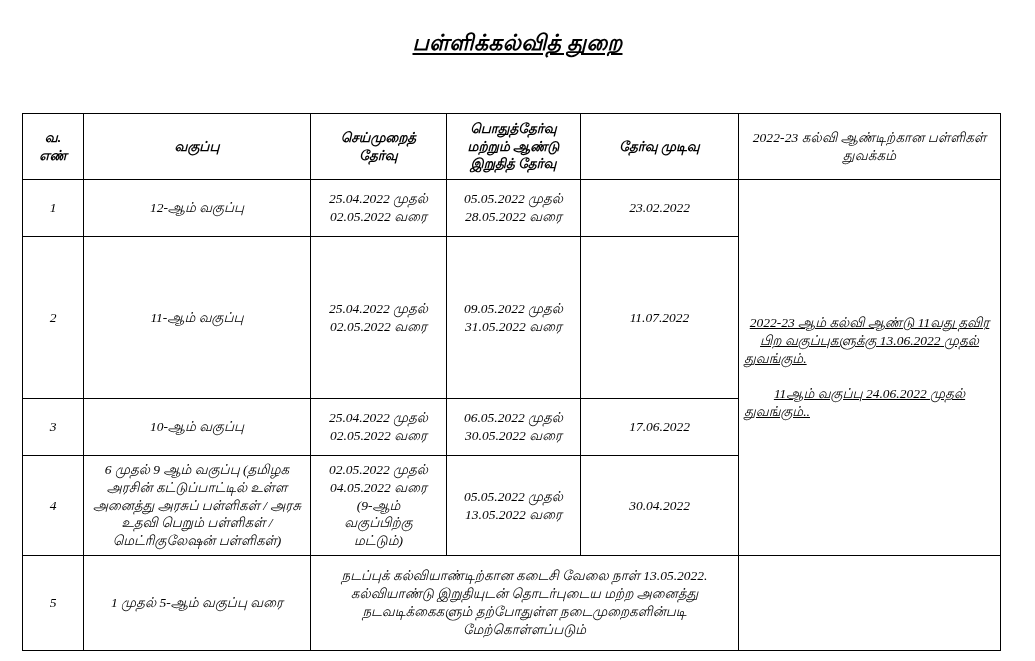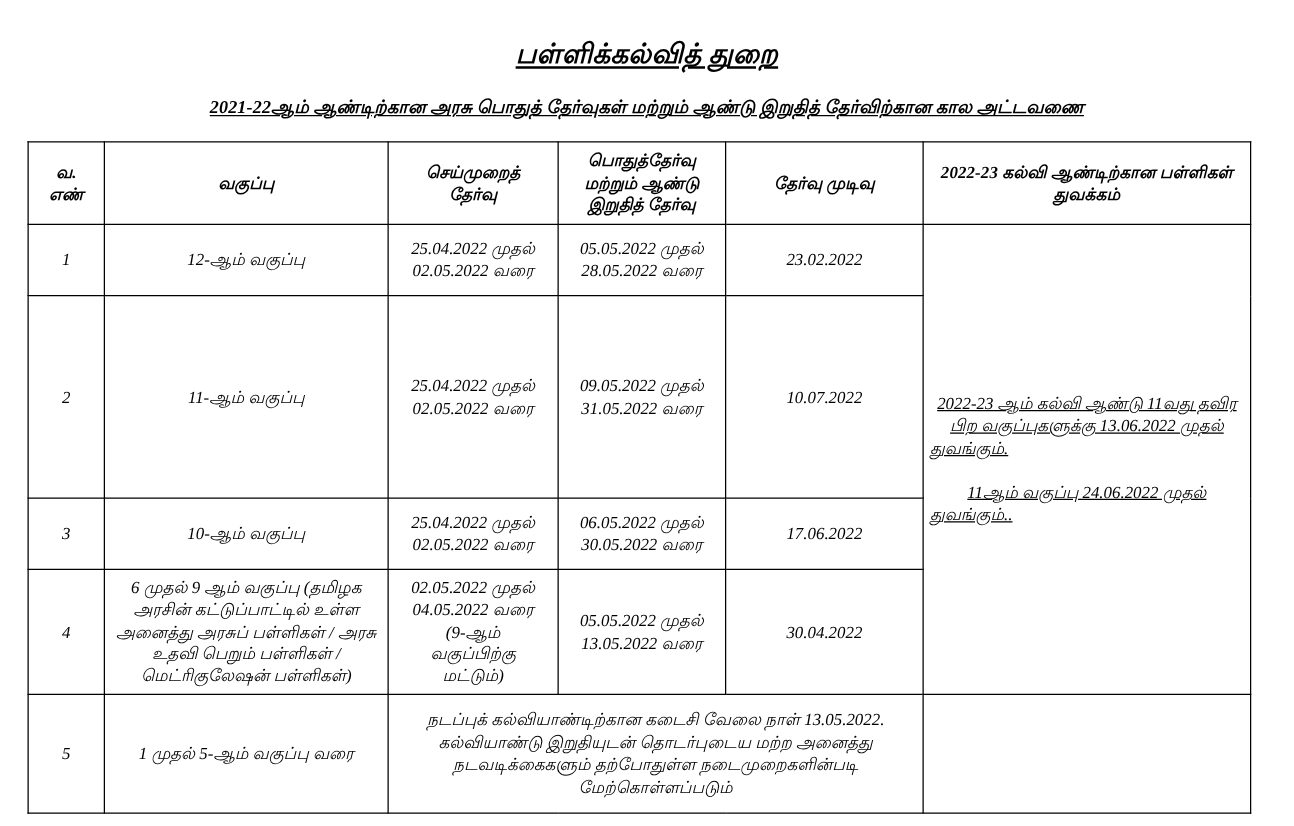--- a/index.html
+++ b/index.html
@@ -76,21 +76,21 @@
   col.c-open  { width: 262px; }
 
   thead td, .hdr {
     font-weight: bold;
     font-style: italic;
     font-size: 14.5px;
     line-height: 1.34;
     height: 59px;
   }
   .hdr-open {
-    font-weight: bold;
+    font-weight: normal;
     font-style: italic;
     font-size: 12.5px;
     line-height: 1.4;
     letter-spacing: 0.1px;
   }
 
   .row-sno { font-size: 14px; }
   .r1 td { height: 50px; }
   .r2 td { height: 155px; }
   .r3 td { height: 50px; }
@@ -131,21 +131,20 @@
   .cell-open p.last {
     text-align-last: left;
   }
 </style>
 </head>
 <body>
 
 <div class="page">
 
   <div class="doc-title">பள்ளிக்கல்வித் துறை</div>
-  <div class="doc-subtitle">2021-22ஆம் ஆண்டிற்கான அரசு பொதுத் தேர்வுகள்  மற்றும்  ஆண்டு இறுதித்  தேர்விற்கான  கால அட்டவணை</div>
 
   <table class="sched-table">
     <colgroup>
       <col class="c-sno">
         <col class="c-class">
         <col class="c-prac">
       <col class="c-pub">
         <col class="c-res">
         <col class="c-open">
     </colgroup>
@@ -191,21 +190,21 @@
         <td class="row-sno">2</td>
         <td>11-ஆம் வகுப்பு</td>
         <td class="cell-sub">
           <span>25.04.2022 முதல்</span><br>
           <span>02.05.2022 வரை</span>
         </td>
         <td class="cell-sub">
           <span>09.05.2022 முதல்</span><br>
           <span>31.05.2022 வரை</span>
         </td>
-        <td>10.07.2022</td>
+        <td>11.07.2022</td>
       </tr>
 
       <tr class="r3">
         <td class="row-sno">3</td>
         <td>10-ஆம் வகுப்பு</td>
         <td class="cell-sub">
           <span>25.04.2022 முதல்</span><br>
           <span>02.05.2022 வரை</span>
         </td>
         <td class="cell-sub">

